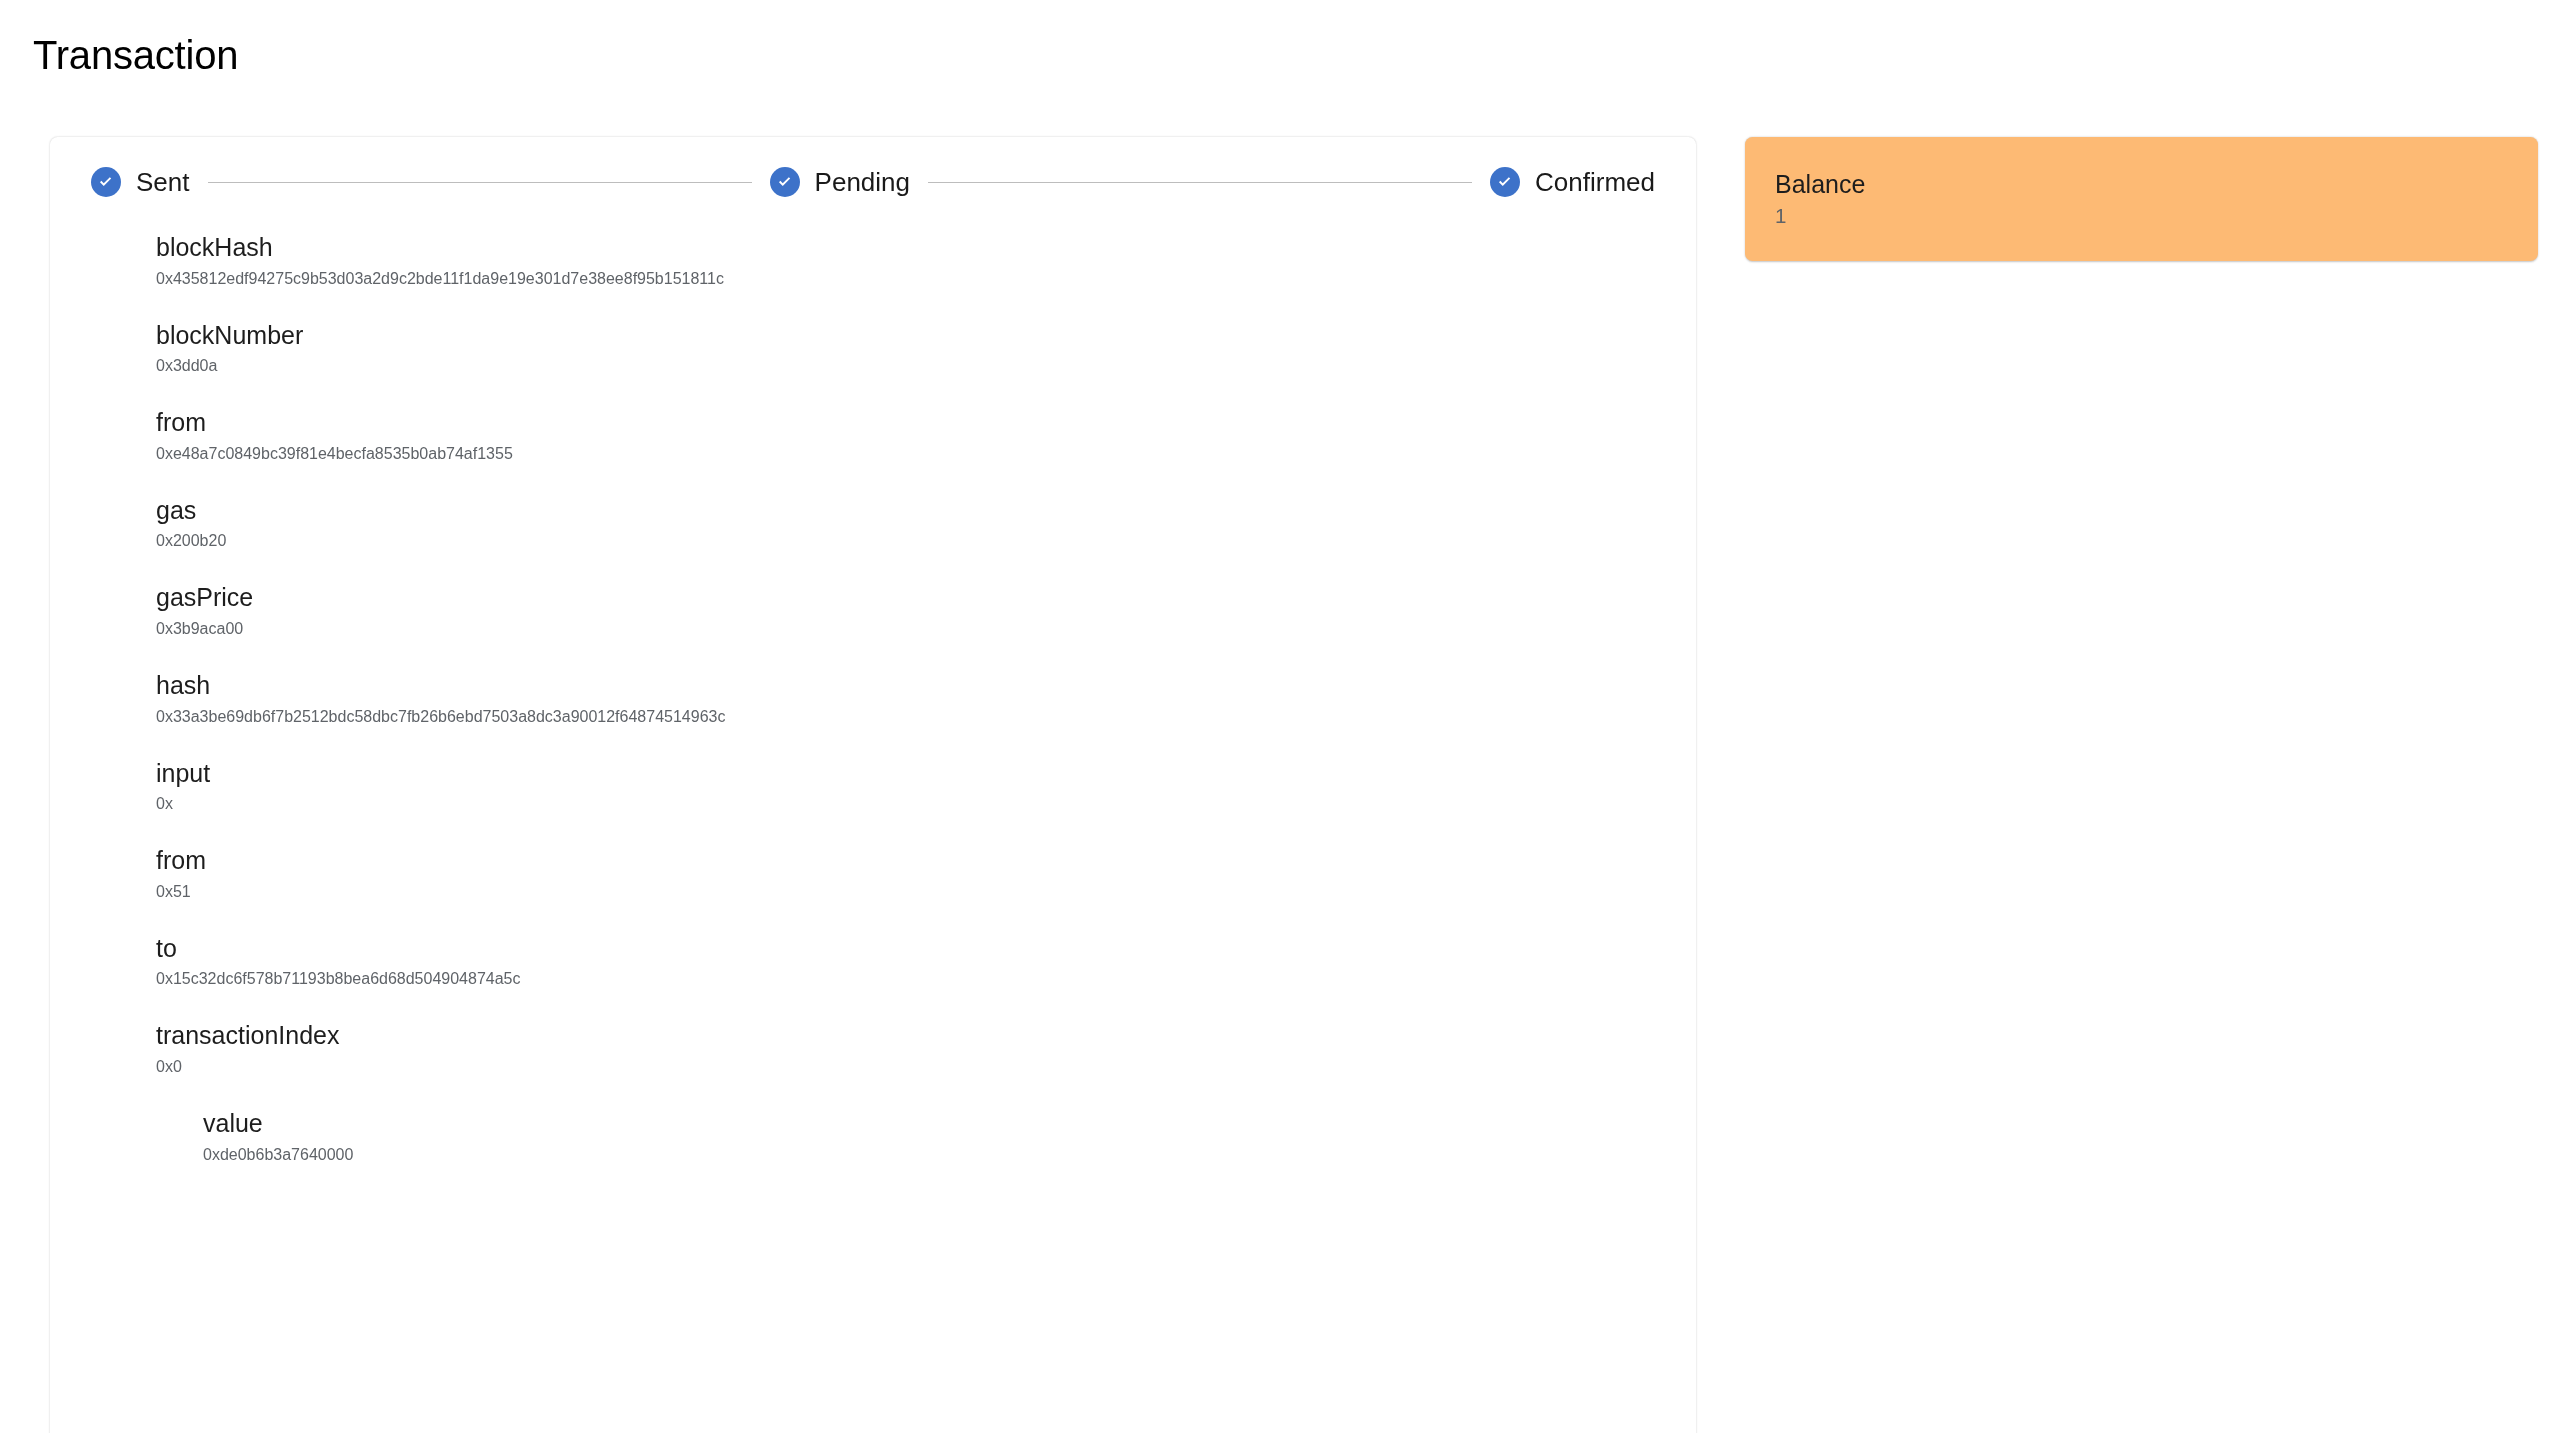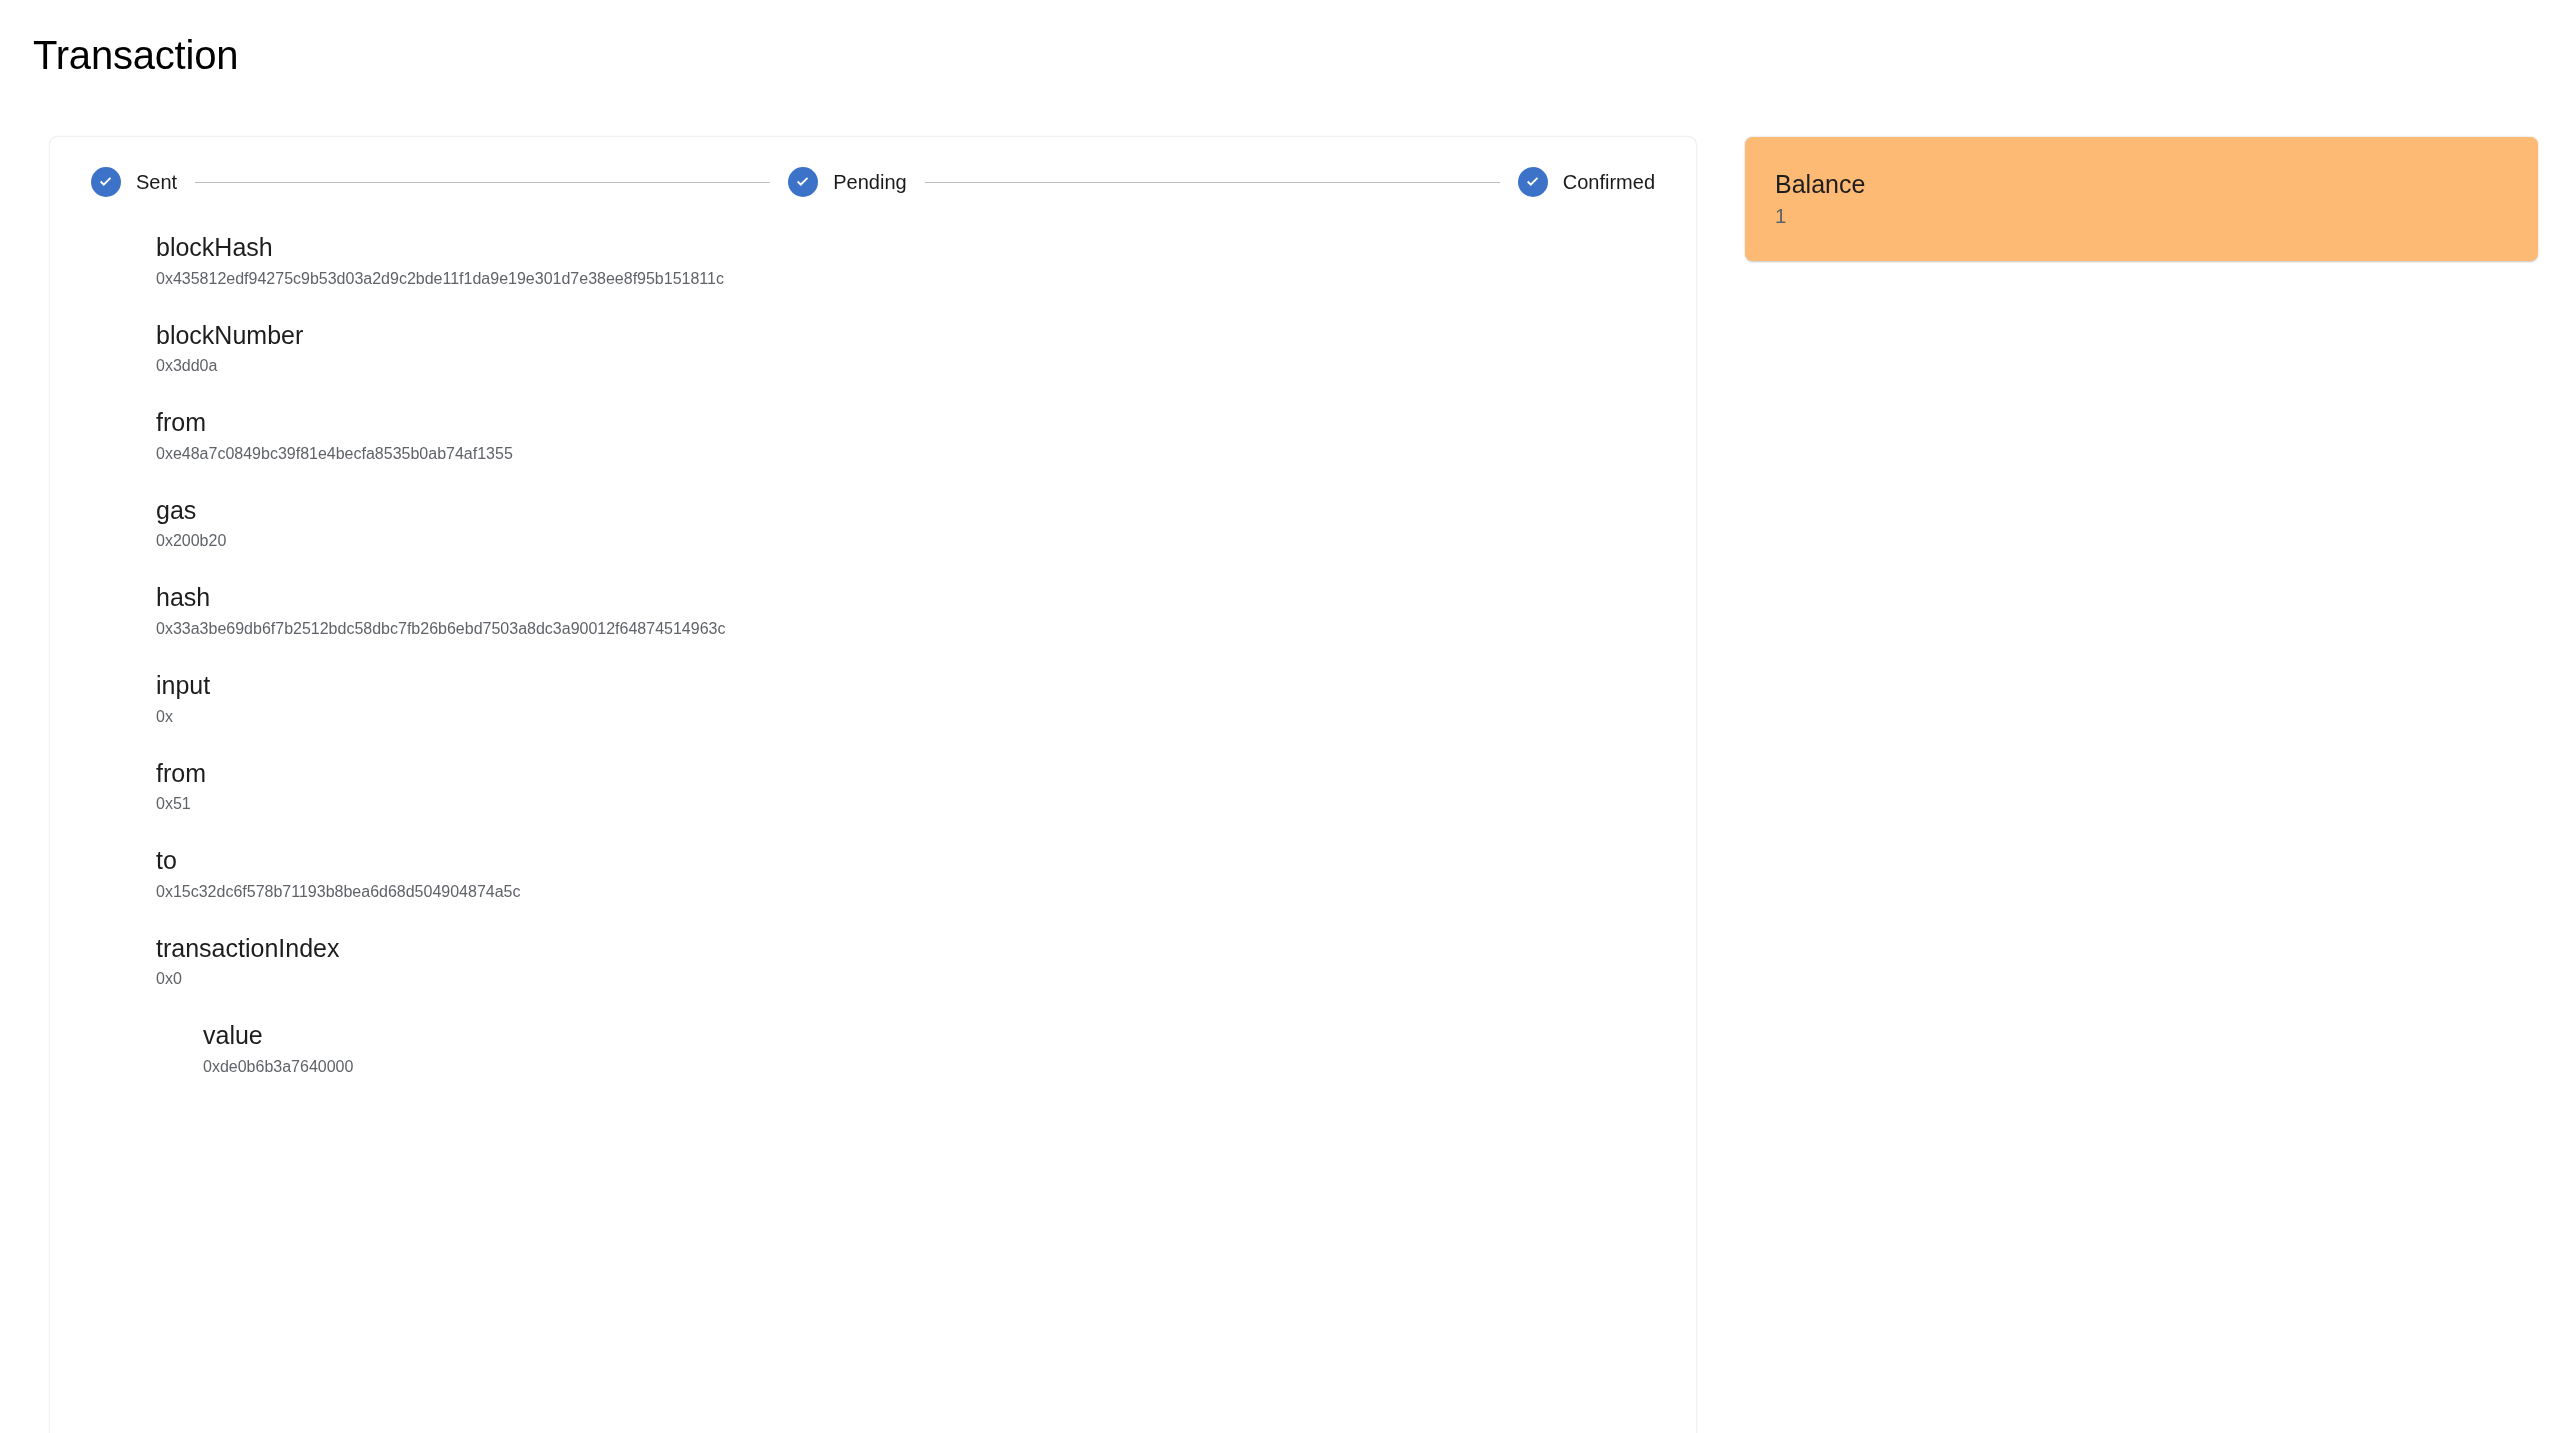--- a/index.html
+++ b/index.html
@@ -73,21 +73,21 @@
     border-radius: 50%;
     background: #3d72c9;
     display: flex;
     align-items: center;
     justify-content: center;
     flex: 0 0 auto;
   }
   .step-icon svg { display: block; }
   .step-label {
     margin-left: 15px;
-    font-size: 20px;
+    font-size: 26px;
     line-height: 24px;
     color: #1a1a1a;
     font-weight: 400;
   }
   .step-connector {
     flex: 1 1 auto;
     height: 0.8px;
     background: #bdbdbd;
     margin: 0 18px;
     min-width: 30px;
@@ -198,20 +198,24 @@
         <div class="field">
           <div class="field-label">from</div>
           <div class="field-value">0xe48a7c0849bc39f81e4becfa8535b0ab74af1355</div>
         </div>
 
         <div class="field">
           <div class="field-label">gas</div>
           <div class="field-value">0x200b20</div>
         </div>
 
+        <div class="field">
+          <div class="field-label">gasPrice</div>
+          <div class="field-value">0x3b9aca00</div>
+        </div>
 
         <div class="field">
           <div class="field-label">hash</div>
           <div class="field-value">0x33a3be69db6f7b2512bdc58dbc7fb26b6ebd7503a8dc3a90012f64874514963c</div>
         </div>
 
         <div class="field">
           <div class="field-label">input</div>
           <div class="field-value">0x</div>
         </div>

